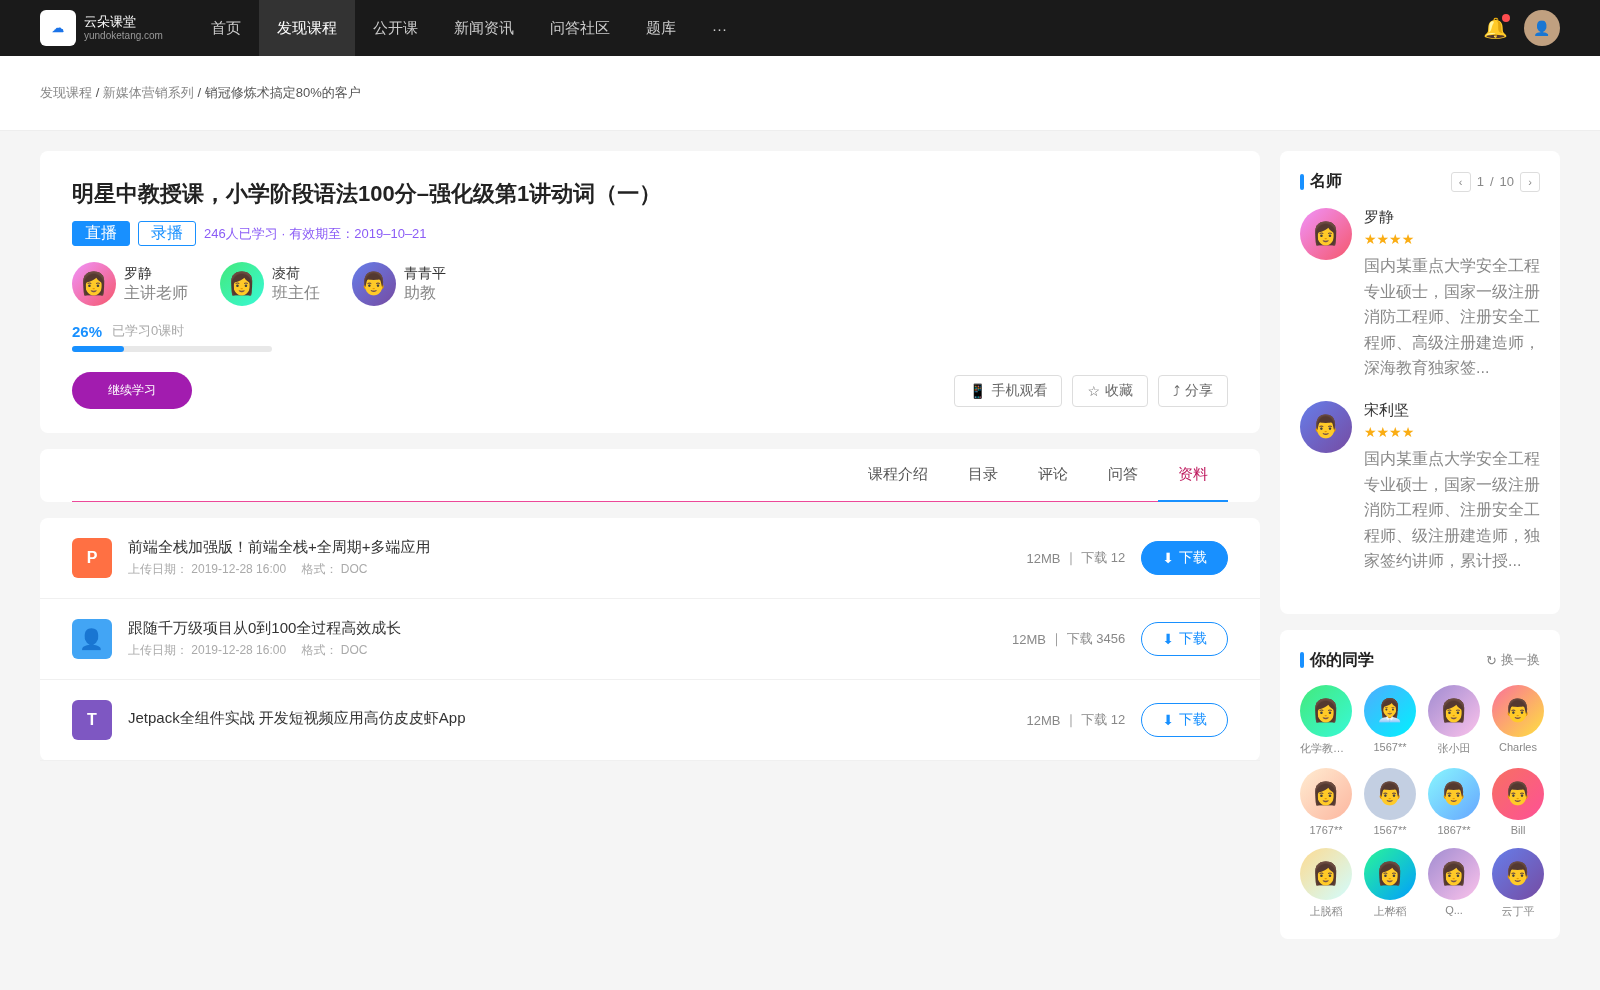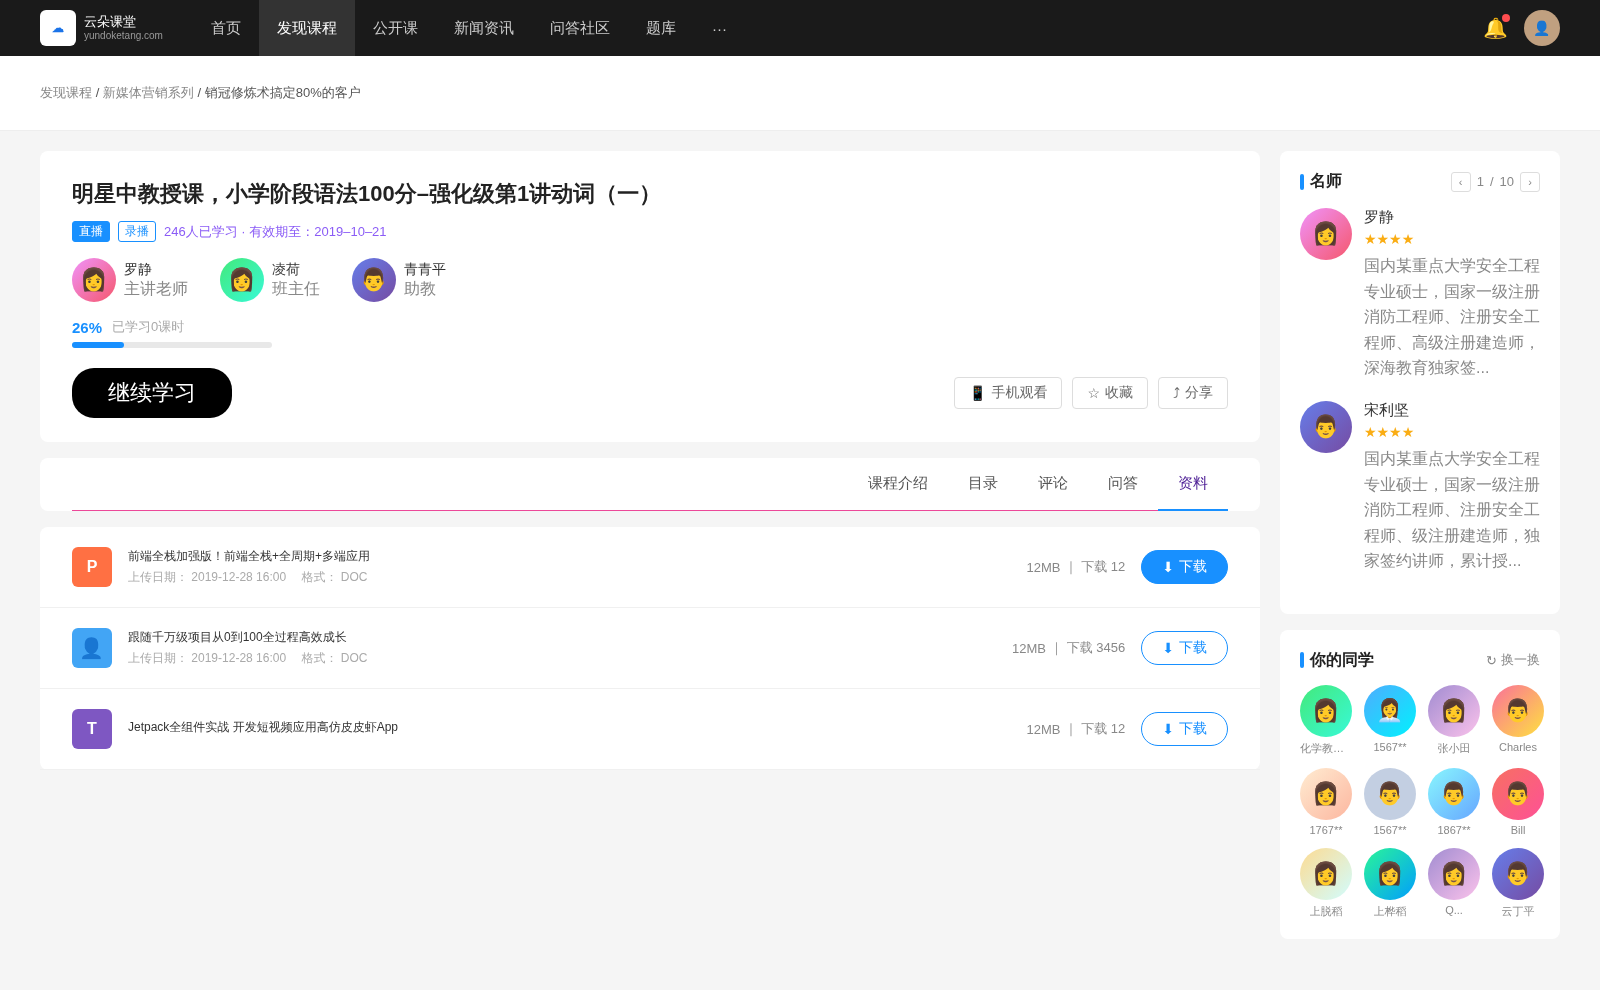--- a/index.html
+++ b/index.html
@@ -26,59 +26,59 @@
     
     .main-layout { display: flex; gap: 20px; padding: 20px 40px; max-width: 1600px; }
 
     
     .content-left { flex: 1; min-width: 0; }
 
     
     .course-card { background: #fff; border-radius: 8px; padding: 28px 32px 24px; margin-bottom: 16px; }
     .course-title { font-size: 22px; font-weight: bold; color: #222; margin-bottom: 12px; }
     .course-badges { display: flex; align-items: center; gap: 8px; margin-bottom: 16px; }
-    .badge { border: 1px solid #1890ff; color: #1890ff; font-size: 12px; padding: 1px 6px; border-radius: 3px; }
+    .badge { border: 1px solid #1890ff; color: #1890ff; font-size: 16px; padding: 1px 12px; border-radius: 3px; }
     .badge.live { background: #1890ff; color: #fff; }
     .course-meta { color: #8b5cf6; font-size: 13px; }
     .instructors { display: flex; gap: 32px; margin: 16px 0; }
     .instructor { display: flex; align-items: center; gap: 8px; }
     .instructor-avatar { width: 44px; height: 44px; border-radius: 50%; overflow: hidden; }
     .instructor-info { display: flex; flex-direction: column; }
     .instructor-name { font-size: 14px; font-weight: 500; color: #333; }
     .instructor-role { font-size: 16px; color: #888; }
 
     
     .progress-section { margin: 16px 0; }
     .progress-label { display: flex; align-items: center; gap: 10px; margin-bottom: 6px; }
     .progress-pct { color: #1890ff; font-size: 15px; font-weight: bold; }
     .progress-desc { color: #aaa; font-size: 13px; }
     .progress-bar-bg { height: 6px; background: #e8e8e8; border-radius: 3px; width: 200px; }
     .progress-bar-fill { height: 100%; background: #1890ff; border-radius: 3px; }
 
     
     .course-actions { display: flex; align-items: center; gap: 16px; margin-top: 20px; }
-    .btn-primary { background: #000000; color: #fff; border: none; border-radius: 22px; padding: 10px 36px; font-size: 22px; cursor: pointer; font-weight: 500; }
+    .btn-primary { background: #a21caf; color: #fff; border: none; border-radius: 22px; padding: 10px 36px; font-size: 12px; cursor: pointer; font-weight: 500; }
     .btn-action { display: flex; align-items: center; gap: 5px; color: #666; font-size: 14px; border: 1px solid #ddd; border-radius: 4px; padding: 6px 14px; cursor: pointer; background: #fff; margin-left: auto; }
     .action-group { display: flex; gap: 10px; margin-left: auto; }
 
     
     .tabs-card { background: #fff; border-radius: 8px; padding: 0 32px; margin-bottom: 16px; }
     .tabs { display: flex; gap: 0; border-bottom: 1px solid #ec4899; justify-content: flex-end; }
     .tab { padding: 16px 20px; color: #555; cursor: pointer; font-size: 15px; border-bottom: 2px solid transparent; margin-bottom: -1px; }
-    .tab.active { color: #4c1d95; border-bottom: 2px solid #1890ff; }
+    .tab.active { color: #be185d; border-bottom: 2px solid #1890ff; }
 
     
     .resources-card { background: #fff; border-radius: 8px; padding: 0; }
     .resource-item { display: flex; align-items: center; padding: 20px 32px; border-bottom: 1px solid #f0f0f0; gap: 16px; }
     .resource-icon { width: 40px; height: 40px; border-radius: 6px; display: flex; align-items: center; justify-content: center; color: #fff; font-size: 16px; font-weight: bold; flex-shrink: 0; }
     .resource-icon.orange { background: #ff7043; }
     .resource-icon.blue { background: #42a5f5; }
     .resource-icon.purple { background: #7e57c2; }
     .resource-info { flex: 1; }
-    .resource-title { font-size: 12px; color: #333; font-weight: 500; margin-bottom: 4px; }
+    .resource-title { font-size: 15px; color: #333; font-weight: 500; margin-bottom: 4px; }
     .resource-meta { font-size: 12px; color: #aaa; }
     .resource-stats { color: #888; font-size: 13px; flex-shrink: 0; display: flex; align-items: center; gap: 4px; }
     .btn-download { border: 1px solid #1890ff; color: #1890ff; background: #fff; border-radius: 20px; padding: 7px 20px; font-size: 14px; cursor: pointer; display: flex; align-items: center; gap: 5px; flex-shrink: 0; }
     .btn-download.filled { background: #1890ff; color: #fff; }
 
     
     .sidebar { width: 280px; flex-shrink: 0; }
 
     
     .sidebar-card { background: #fff; border-radius: 8px; padding: 20px; margin-bottom: 16px; }

